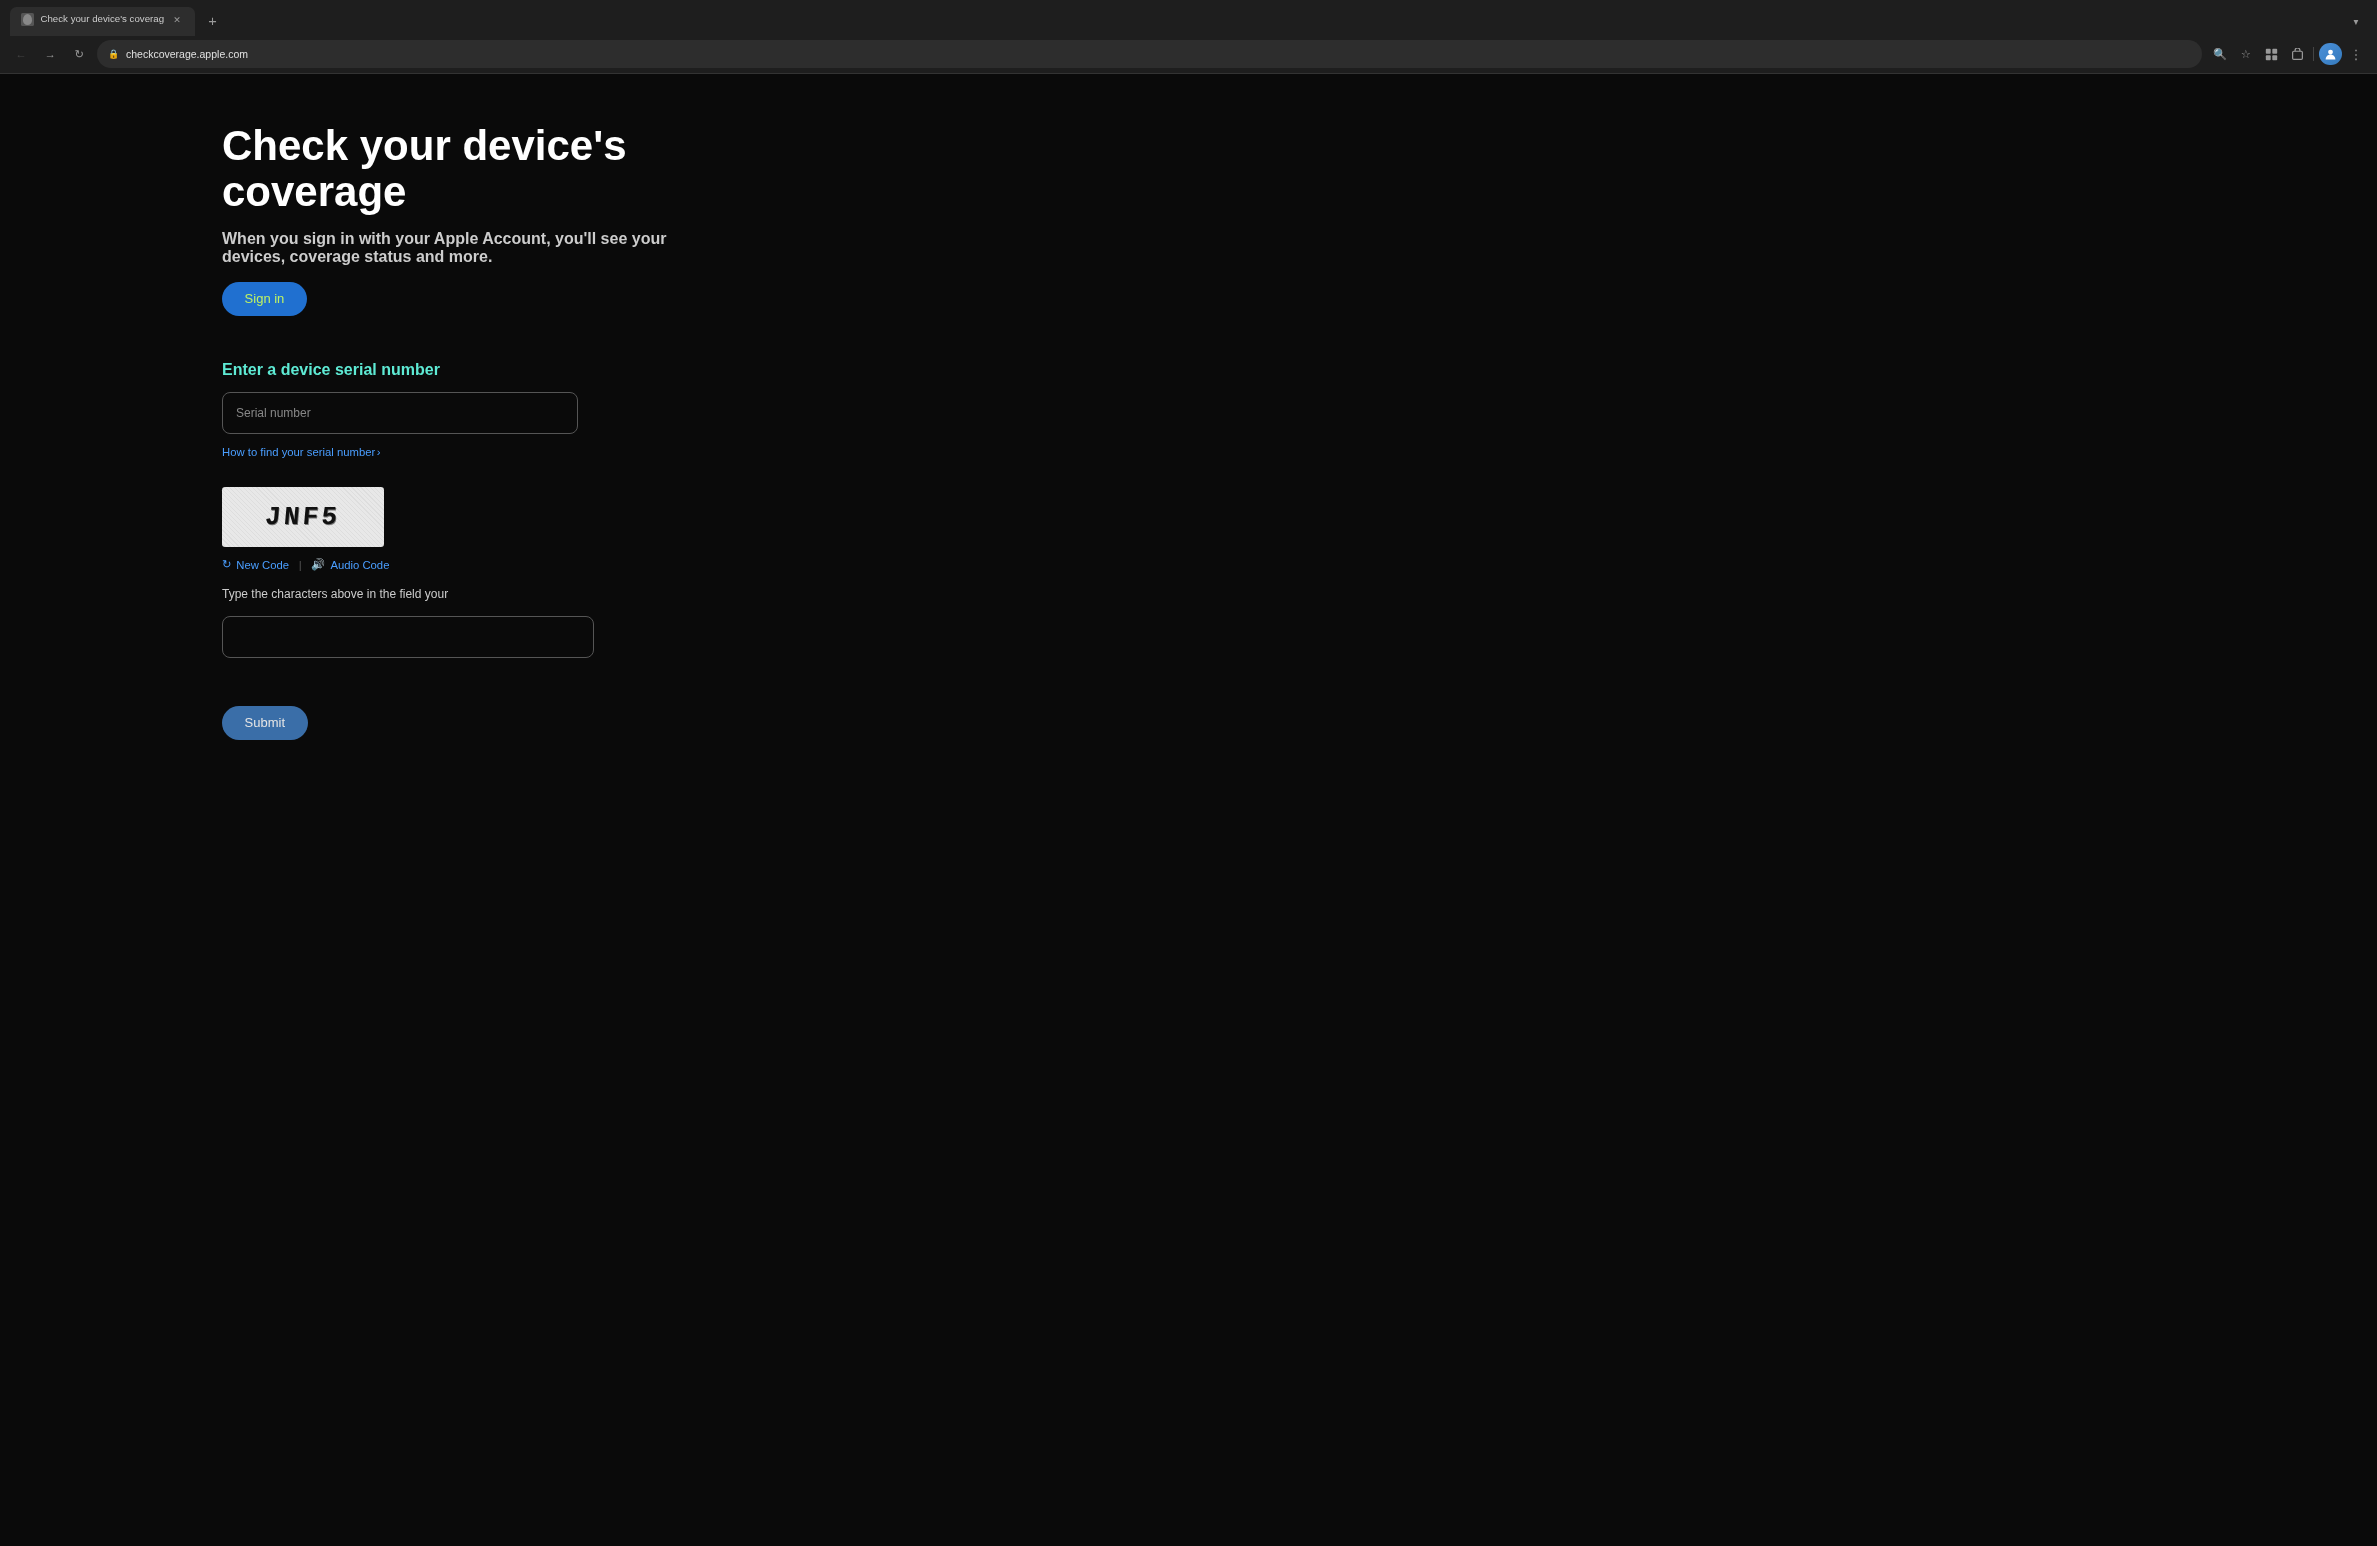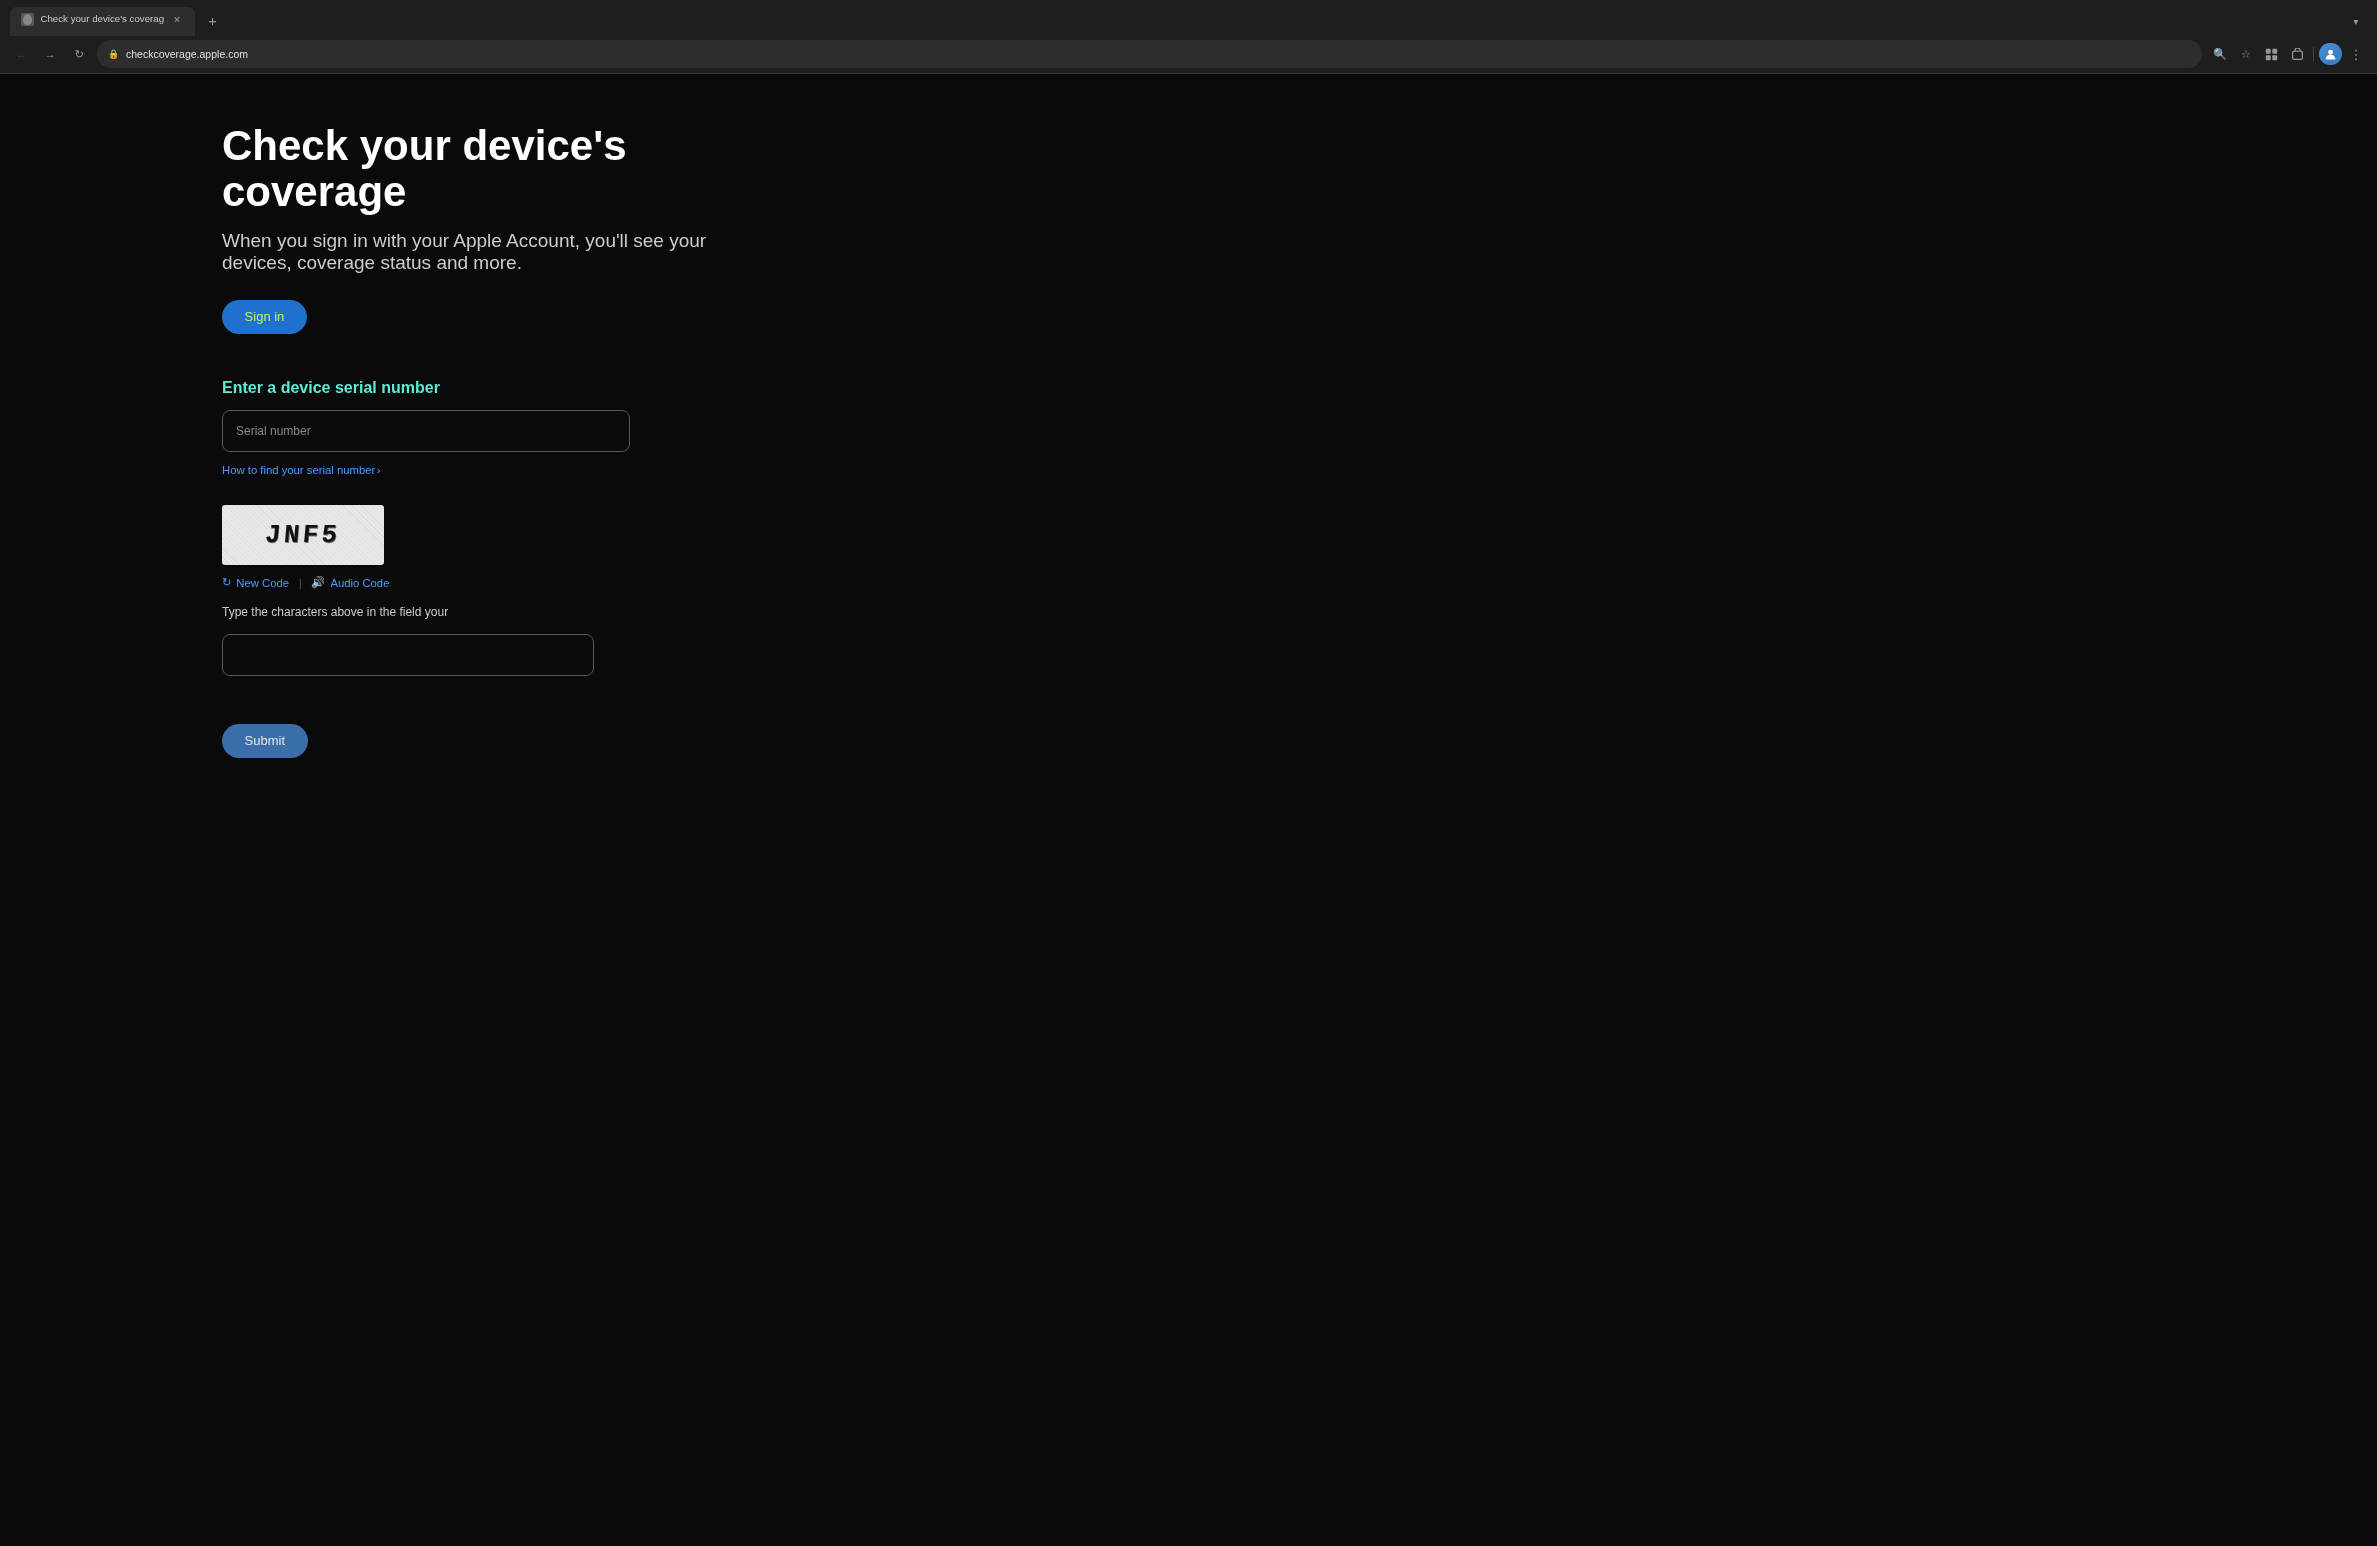--- a/index.html
+++ b/index.html
@@ -206,24 +206,24 @@
 
     .page-title {
       font-size: 42px;
       font-weight: 700;
       color: #ffffff;
       margin-bottom: 14.6px;
       line-height: 1.1;
     }
 
     .page-subtitle {
-      font-size: 19px;
+      font-size: 16px;
       color: #cccccc;
-      margin-bottom: 26px;
-      font-weight: 400;
+      margin-bottom: 16px;
+      font-weight: 700;
     }
 
     .sign-in-btn {
       display: inline-block;
       background: #2070d0;
       color: #bef264;
       border: none;
       border-radius: 19.4px;
       padding: 9.7px 22.6px;
       font-size: 13px;
@@ -233,21 +233,21 @@
     }
 
     .section-title {
       font-size: 16px;
       font-weight: 700;
       color: #5eead4;
       margin-bottom: 13px;
     }
 
     .serial-input {
-      width: 408px;
+      width: 356px;
       height: 42px;
       background: transparent;
       border: 1.2px solid #555;
       border-radius: 8px;
       padding: 0 13px;
       font-size: 12px;
       color: #ffffff;
       outline: none;
       display: block;
       margin-bottom: 9.7px;

